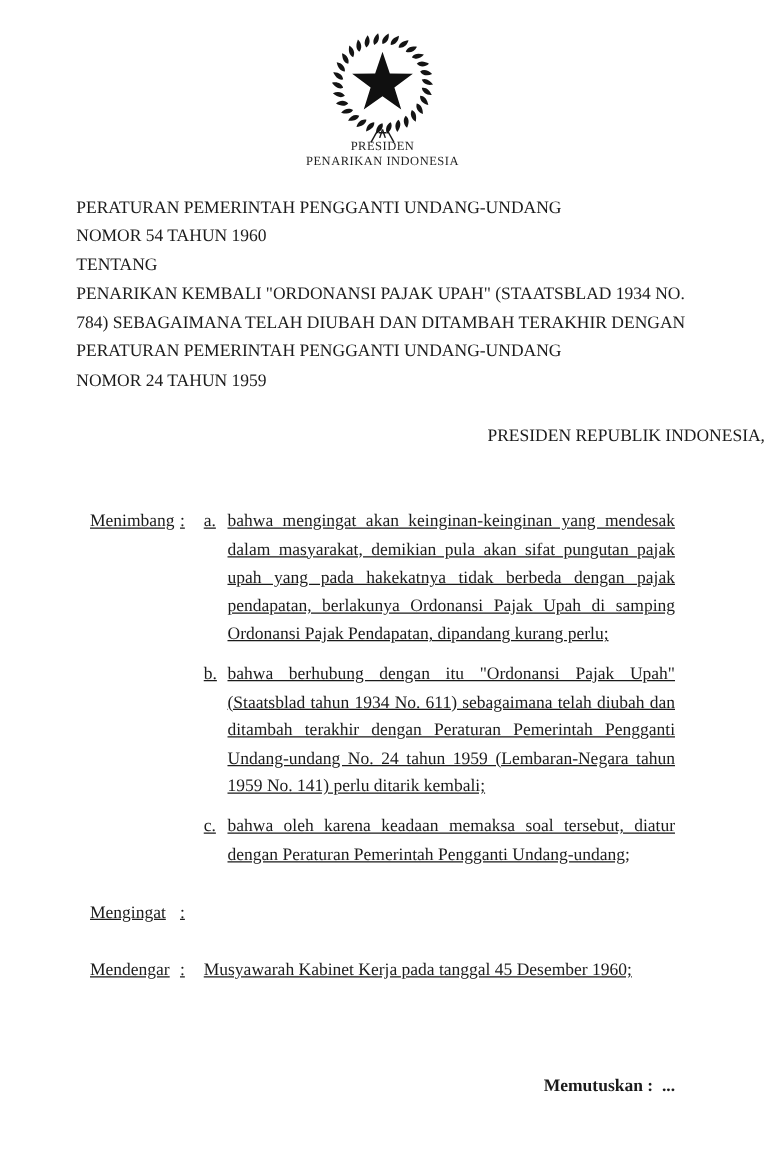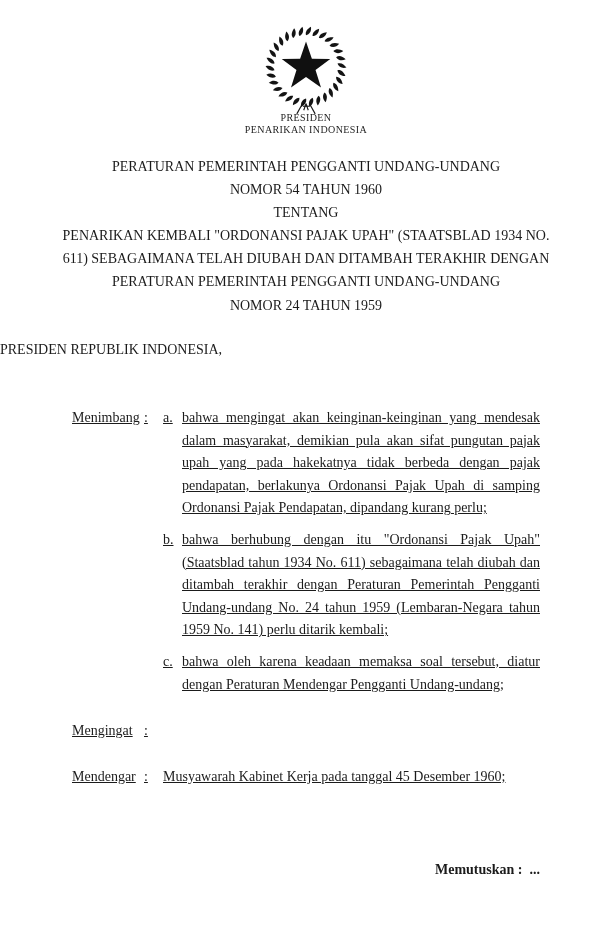--- a/index.html
+++ b/index.html
@@ -12,25 +12,25 @@
   }
   .page { position: relative; width: 612px; height: 936px; background: #ffffff; overflow: hidden; }
 
   
   .emblem-wrap { position: absolute; top: 24px; left: 0; width: 612px; text-align: center; }
   .emblem-wrap svg { display: inline-block; }
   .institution { position: absolute; top: 112px; left: 0; width: 612px; text-align: center;
                  font-size: 10px; line-height: 11.5px; letter-spacing: 0.4px; color: #1f1f1f; }
 
   
-  .title-block { position: absolute; top: 155px; left: 61px; width: 490px; text-align: center;
+  .title-block { position: absolute; top: 155px; left: 61px; width: 490px; 
                  font-size: 14px; line-height: 23.1px; }
   .title-block div { white-space: nowrap; }
 
-  .opening { position: absolute; top: 342px; left: 0; width: 612px; text-align: left; font-size: 14px; }
+  .opening { position: absolute; top: 342px; left: 0; width: 612px; text-align: right; font-size: 14px; }
 
   
   .row { position: absolute; left: 72px; width: 468px; display: grid;
          grid-template-columns: 72px 19px 1fr; font-size: 14px; line-height: 22.6px; text-decoration: underline; }
   .row-menimbang { top: 407px; }
   .row-mengingat { top: 720px; }
   .row-mendengar { top: 766px; }
   .row .label { grid-column: 1; }
   .row .colon { grid-column: 2; }
   .row .content { grid-column: 3; }
@@ -104,42 +104,42 @@
   <div class="institution">
     <div>PRESIDEN</div>
     <div>PENARIKAN INDONESIA</div>
   </div>
 
   <div class="title-block">
     <div>PERATURAN PEMERINTAH PENGGANTI UNDANG-UNDANG</div>
     <div>NOMOR 54 TAHUN 1960</div>
     <div>TENTANG</div>
     <div>PENARIKAN KEMBALI "ORDONANSI PAJAK UPAH" (STAATSBLAD 1934 NO.</div>
-    <div>611) SEBAGAIMANA TELAH DIUBAH DAN DITAMBAH TERAKHIR DENGAN</div>
+    <div>784) SEBAGAIMANA TELAH DIUBAH DAN DITAMBAH TERAKHIR DENGAN</div>
     <div>PERATURAN PEMERINTAH PENGGANTI UNDANG-UNDANG</div>
     <div>NOMOR 24 TAHUN 1959</div>
   </div>
 
   <div class="opening">PRESIDEN REPUBLIK INDONESIA,</div>
 
   <div class="row row-menimbang">
     <div class="label">Menimbang</div>
     <div class="colon">:</div>
     <div class="content">
       <div class="list-item">
         <span class="marker">a.</span>
         <span class="itext">bahwa mengingat akan keinginan-keinginan yang mendesak dalam masyarakat, demikian pula akan sifat pungutan pajak upah yang pada hakekatnya tidak berbeda dengan pajak pendapatan, berlakunya Ordonansi Pajak Upah di samping Ordonansi Pajak Pendapatan, dipandang kurang perlu;</span>
       </div>
       <div class="list-item">
         <span class="marker">b.</span>
         <span class="itext">bahwa berhubung dengan itu "Ordonansi Pajak Upah" (Staatsblad tahun 1934 No. 611) sebagaimana telah diubah dan ditambah terakhir dengan Peraturan Pemerintah Pengganti Undang-undang No. 24 tahun 1959 (Lembaran-Negara tahun 1959 No. 141) perlu ditarik kembali;</span>
       </div>
       <div class="list-item">
         <span class="marker">c.</span>
-        <span class="itext">bahwa oleh karena keadaan memaksa soal tersebut, diatur dengan Peraturan Mendengar Pengganti Undang-undang;</span>
+        <span class="itext">bahwa oleh karena keadaan memaksa soal tersebut, diatur dengan Peraturan Pemerintah Pengganti Undang-undang;</span>
       </div>
     </div>
   </div>
 
   <div class="row row-mengingat">
     <div class="label">Mengingat</div>
     <div class="colon">:</div>
   </div>
 
   <div class="row row-mendengar">

